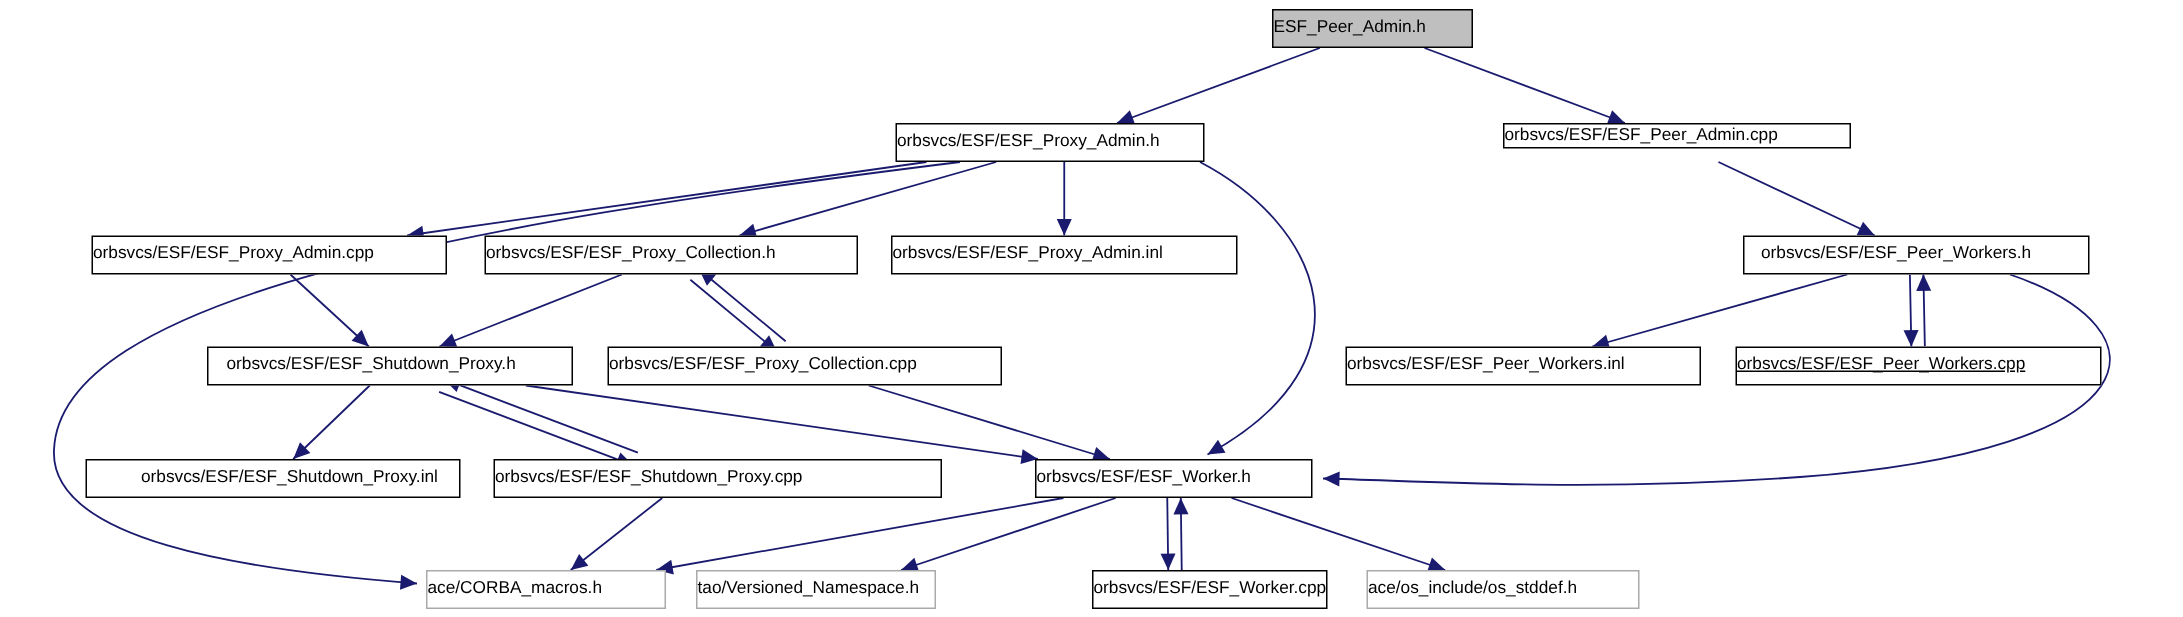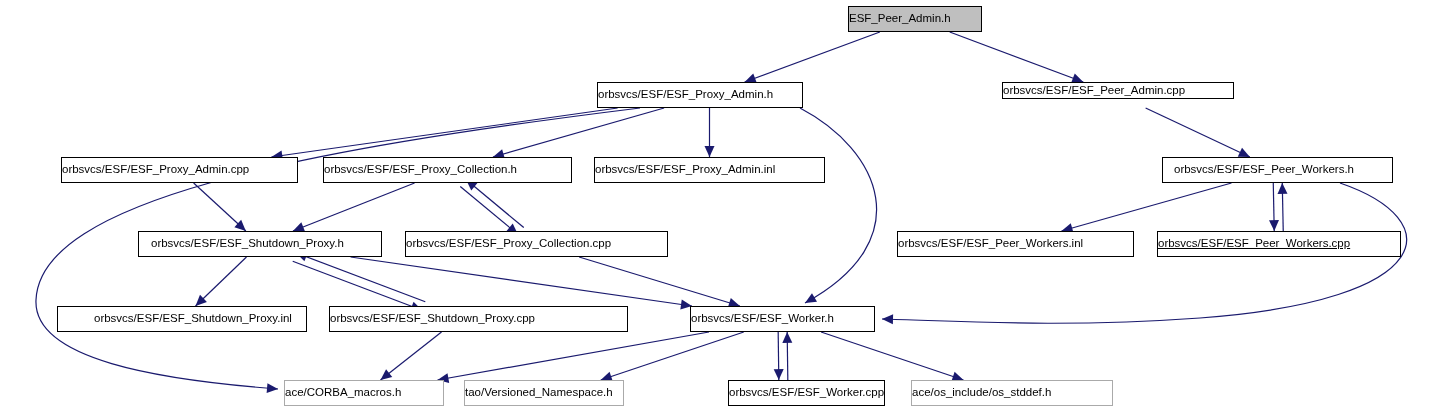--- a/index.html
+++ b/index.html
@@ -200,17 +200,17 @@
       </div>
       <div class="node external" style="left: 284px; top: 380px; width: 160px; height: 26px;">
         <span class="node-label">ace/CORBA_macros.h</span>
       </div>
       <div class="node external" style="left: 464px; top: 380px; width: 160px; height: 26px;">
         <span class="node-label">tao/Versioned_Namespace.h</span>
       </div>
       <div class="node" style="left: 684px; top: 380px; width: 157px; height: 26px; margin-left: 44px;">
         <span class="node-label">orbsvcs/ESF/ESF_Worker.cpp</span>
       </div>
-      <div class="node external" style="left: 911px; top: 380px; width: 202px; height: 26px;">
+      <div class="node external" style="left: 911px; top: 380px; width: 182px; height: 26px;">
         <span class="node-label">ace/os_include/os_stddef.h</span>
       </div>
     </div>
 </div>
 
 </body></html>

